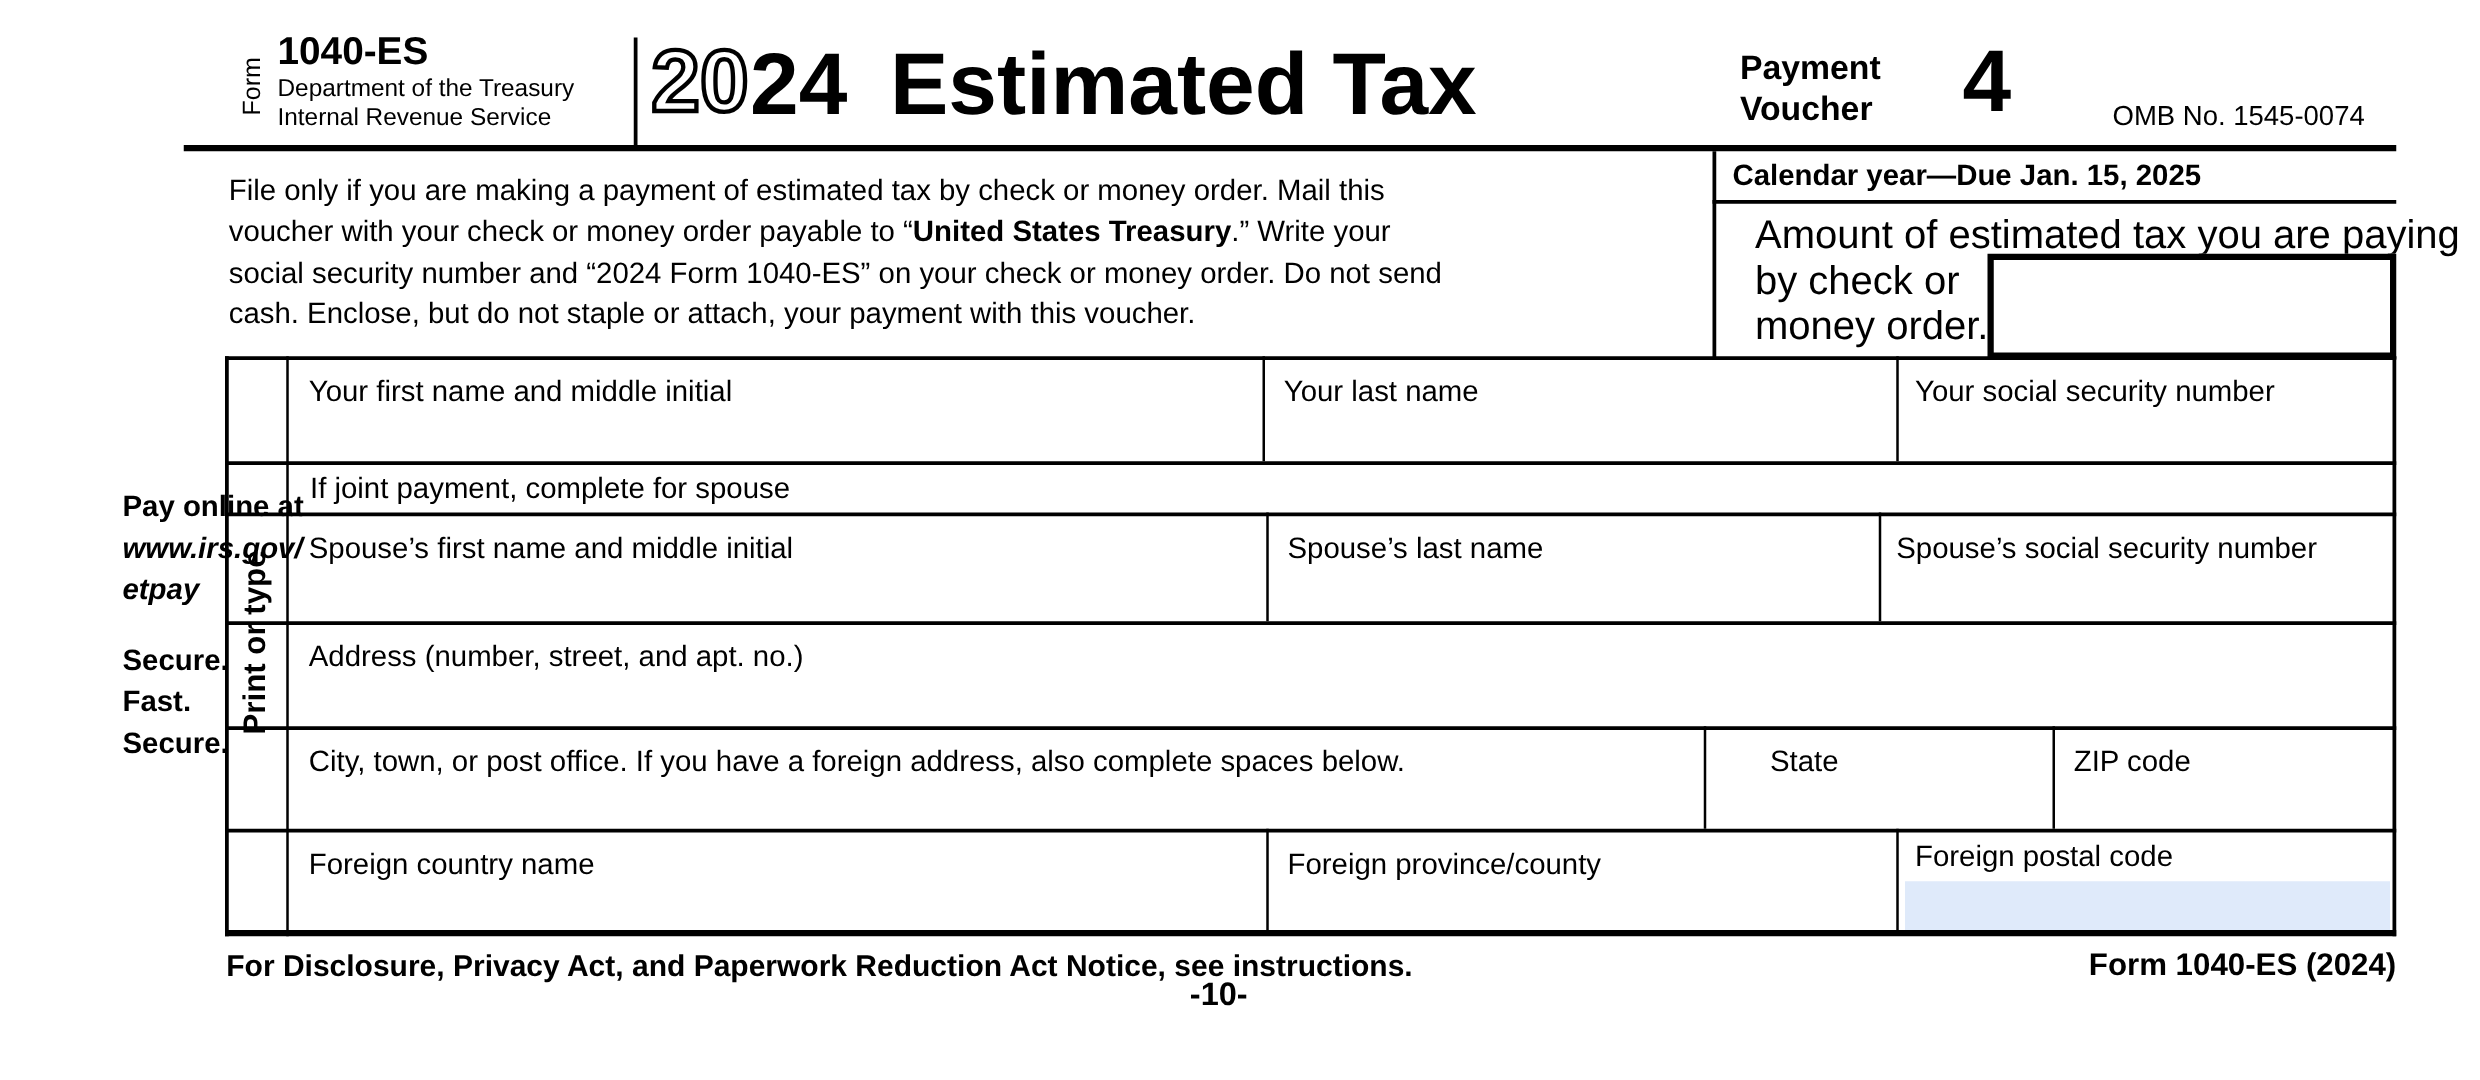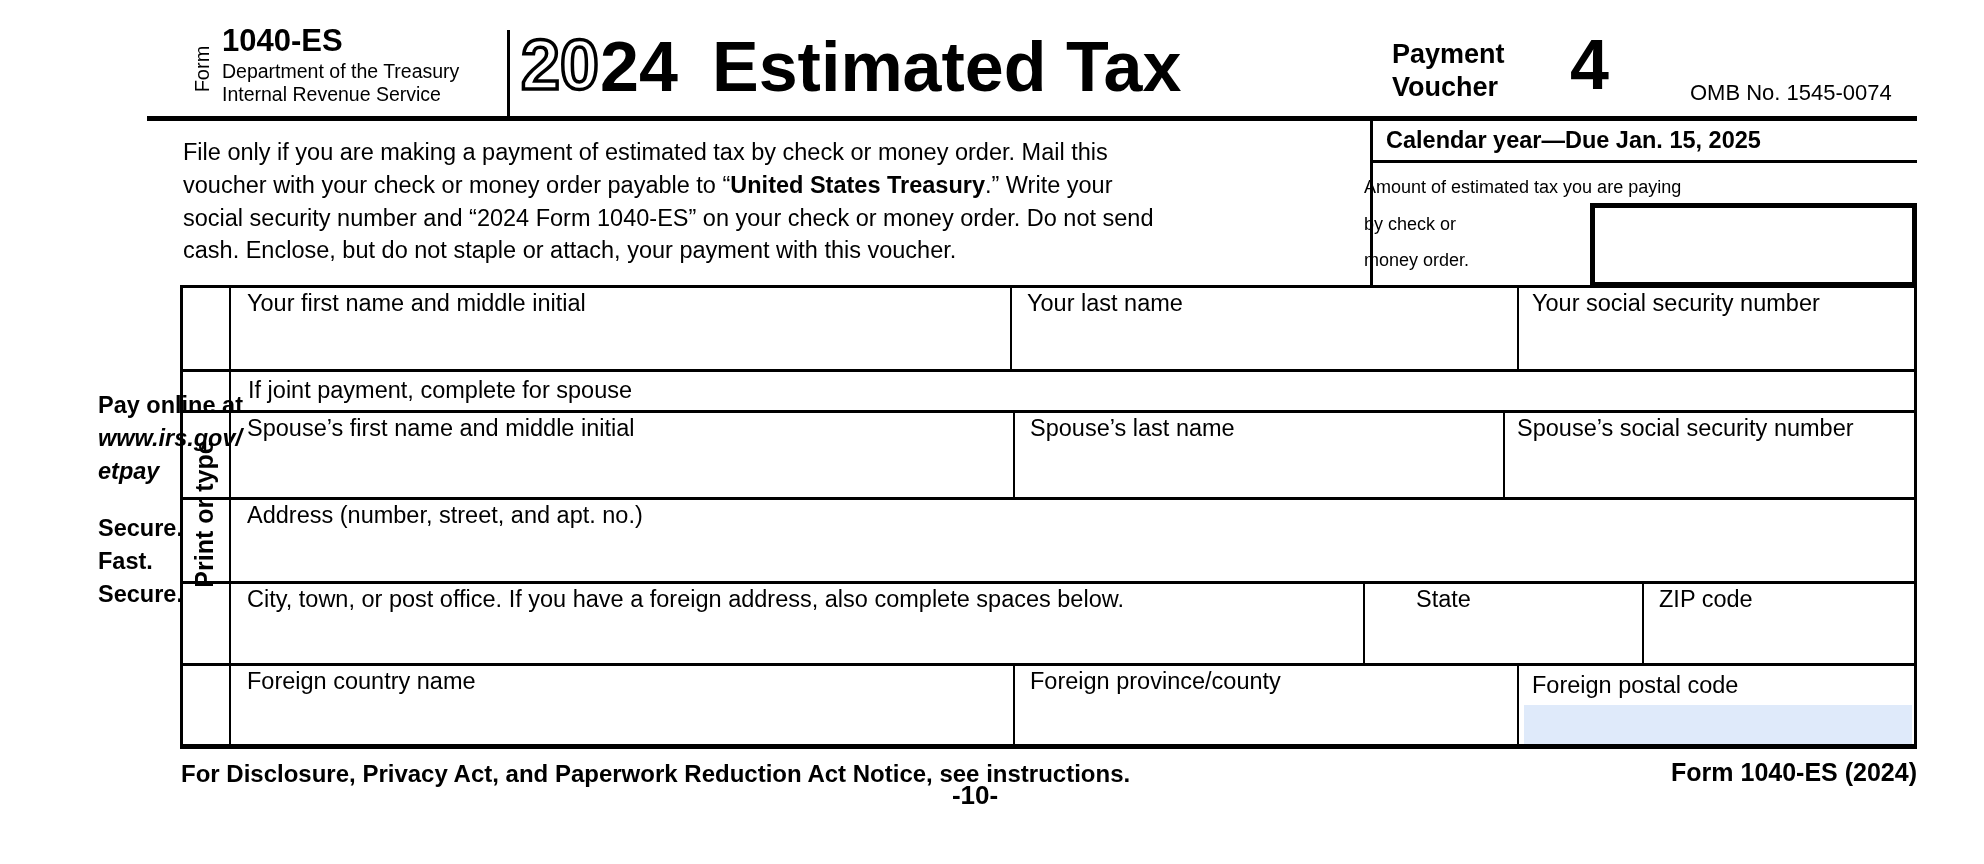--- a/index.html
+++ b/index.html
@@ -2,21 +2,21 @@
 <html><head>
 <meta charset="utf-8">
 <style>
   html,body{margin:0;padding:0;background:#fff;}
   .page{position:relative;width:1984px;height:864px;background:#ffffff;overflow:hidden;
         font-family:"Liberation Sans","DejaVu Sans",sans-serif;color:#000;}
   .b{font-weight:bold;}
   .i{font-style:italic;}
   .pre{white-space:pre-line;}
   .ln{position:absolute;background:#000;}
-  .cell{position:absolute;box-sizing:border-box;padding:2px 0 0 15px;}
+  .cell{position:absolute;box-sizing:border-box;padding:12px 0 0 15px;}
   .lbl{font-size:23.5px;line-height:26px;}
   
   .form-word{position:absolute;left:172px;top:58px;width:60px;height:22px;
              transform:rotate(-90deg);font-size:20px;text-align:center;line-height:22px;}
   .form-number{position:absolute;left:222px;top:24px;font-size:31px;font-weight:bold;line-height:34px;}
   .agency{position:absolute;left:222px;font-size:19.5px;line-height:23px;}
   .vrule-hdr{position:absolute;left:507px;top:30px;width:3px;height:88px;background:#000;}
   .year-outline{position:absolute;left:518px;top:32px;}
   .year-outline text{font-family:"Liberation Sans","DejaVu Sans",sans-serif;font-weight:bold;
              font-size:70px;fill:#ffffff;stroke:#000000;stroke-width:3.5px;}
@@ -24,21 +24,21 @@
   .main-title{position:absolute;left:712px;top:32px;font-size:70px;font-weight:bold;line-height:1;}
   .voucher-label{position:absolute;left:1392px;top:38px;font-size:27px;font-weight:bold;line-height:33px;}
   .voucher-number{position:absolute;left:1570px;top:30px;font-size:70px;font-weight:bold;line-height:1;}
   .omb{position:absolute;left:1690px;top:80px;font-size:22px;}
   .hdr-rule{position:absolute;left:147px;top:116px;width:1770px;height:5px;background:#000;}
   
   .instructions{position:absolute;left:183px;top:136px;width:1180px;
                 font-size:23.5px;line-height:32.8px;white-space:pre-line;}
   
   .calendar{position:absolute;left:1386px;top:127px;font-size:23.5px;font-weight:bold;}
-  .amount-label{position:absolute;left:1364px;top:169px;font-size:18px;line-height:36.5px;white-space:pre-line;}
+  .amount-label{position:absolute;left:1404px;top:169px;font-size:32px;line-height:36.5px;white-space:pre-line;}
   .amount-box{position:absolute;left:1590px;top:203px;width:327px;height:84px;
               border:5px solid #000;box-sizing:border-box;background:#fff;}
   
   .sidebar{position:absolute;left:54px;top:389px;font-size:23.5px;font-weight:bold;line-height:33px;margin-left:44px;}
   .sidebar .gap{height:24px;}
   .print-type{position:absolute;left:54px;top:499px;width:300px;height:30px;transform:rotate(-90deg);
               font-size:25px;font-weight:bold;text-align:center;line-height:30px;}
   
   .footer-notice{position:absolute;left:181px;top:760px;font-size:24px;font-weight:bold;}
   .footer-form{position:absolute;right:67px;top:758px;font-size:25px;font-weight:bold;}

